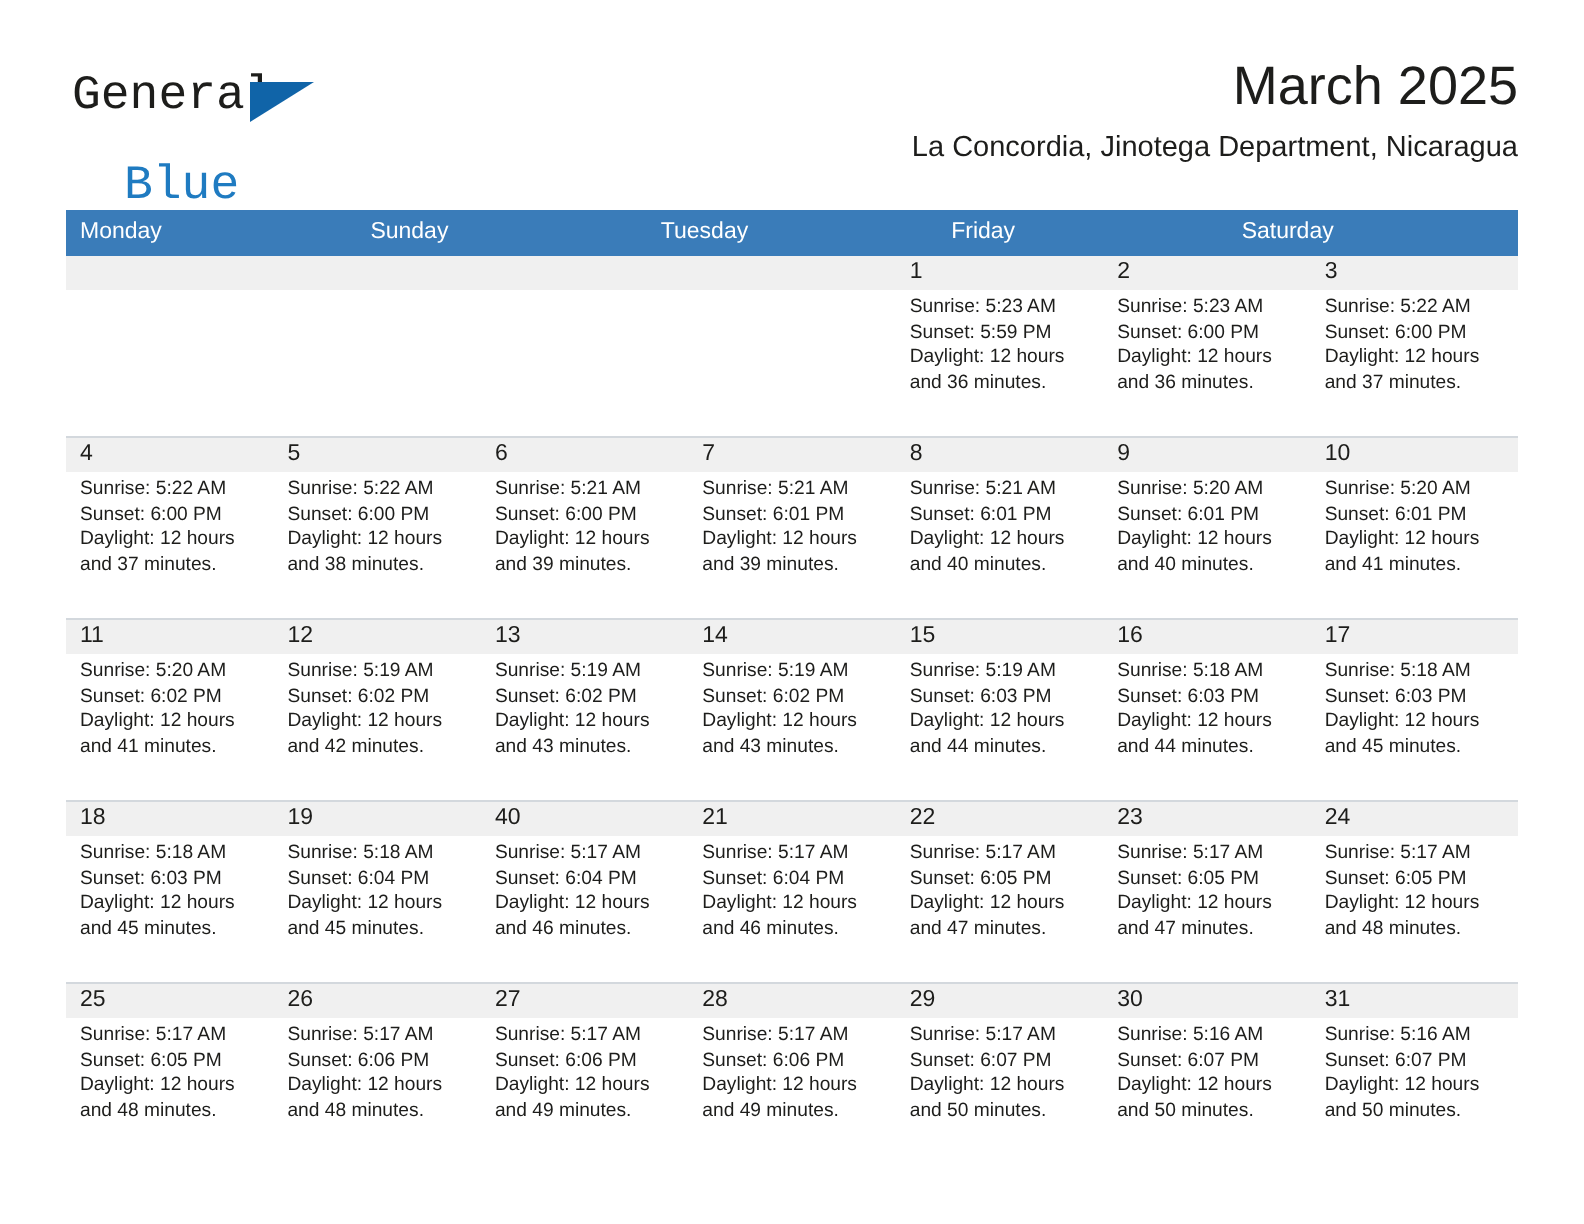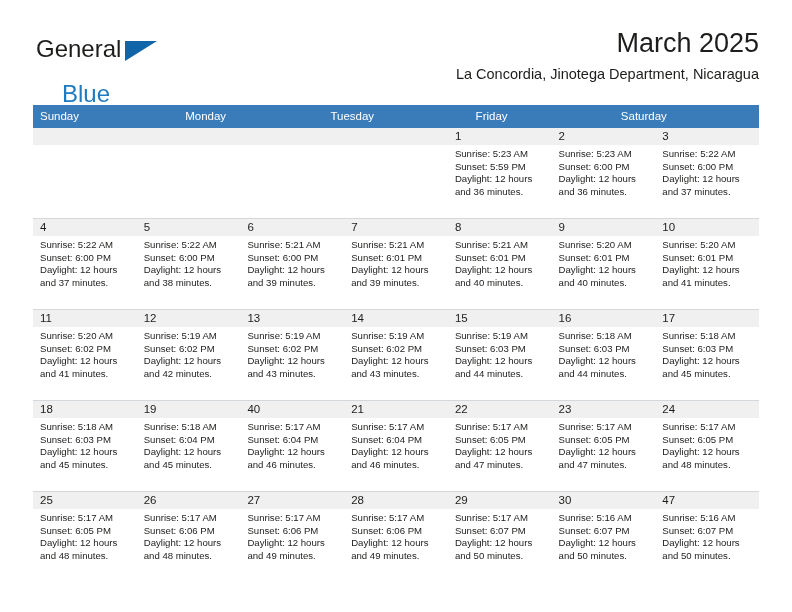--- a/index.html
+++ b/index.html
@@ -28,20 +28,21 @@
     top: 26px;
     right: 33px;
     height: 72px;
   }
   .brand {
     position: absolute;
     left: 0;
     top: 0;
     width: 260px;
     height: 56px;
+    font-family: Liberation Mono, monospace;
   }
   .brand-general {
     position: absolute;
     left: 3px;
     top: 10px;
     font-size: 24px;
     line-height: 26px;
     color: #1d1d1b;
     letter-spacing: 0px;
   }
@@ -157,22 +158,22 @@
 
     <div class="title-block">
       <div class="cal-title">March 2025</div>
       <div class="cal-subtitle">La Concordia, Jinotega Department, Nicaragua</div>
     </div>
 
   </div>
 
   <div class="calendar">
     <div class="weekdays" id="weekday-row">
+        <div class="weekday">Monday</div>
         <div class="weekday">Sunday</div>
-        <div class="weekday">Monday</div>
         <div class="weekday">Tuesday</div>
         <div class="weekday">Friday</div>
         <div class="weekday">Saturday</div>
       </div>
     <div id="weeks-container">
         <div class="week">
           <div class="day shaded empty">
             <div class="day-num-bar"></div>
           </div>
           <div class="day shaded empty">
@@ -456,21 +457,21 @@
           <div class="day shaded">
             <div class="day-num-bar">30</div>
             <div class="day-info">
               <div>Sunrise: 5:16 AM</div>
               <div>Sunset: 6:07 PM</div>
               <div>Daylight: 12 hours</div>
               <div>and 50 minutes.</div>
             </div>
           </div>
           <div class="day shaded">
-            <div class="day-num-bar">47</div>
+            <div class="day-num-bar">31</div>
             <div class="day-info">
               <div>Sunrise: 5:16 AM</div>
               <div>Sunset: 6:07 PM</div>
               <div>Daylight: 12 hours</div>
               <div>and 50 minutes.</div>
             </div>
           </div>
         </div>
       </div>
   </div>

